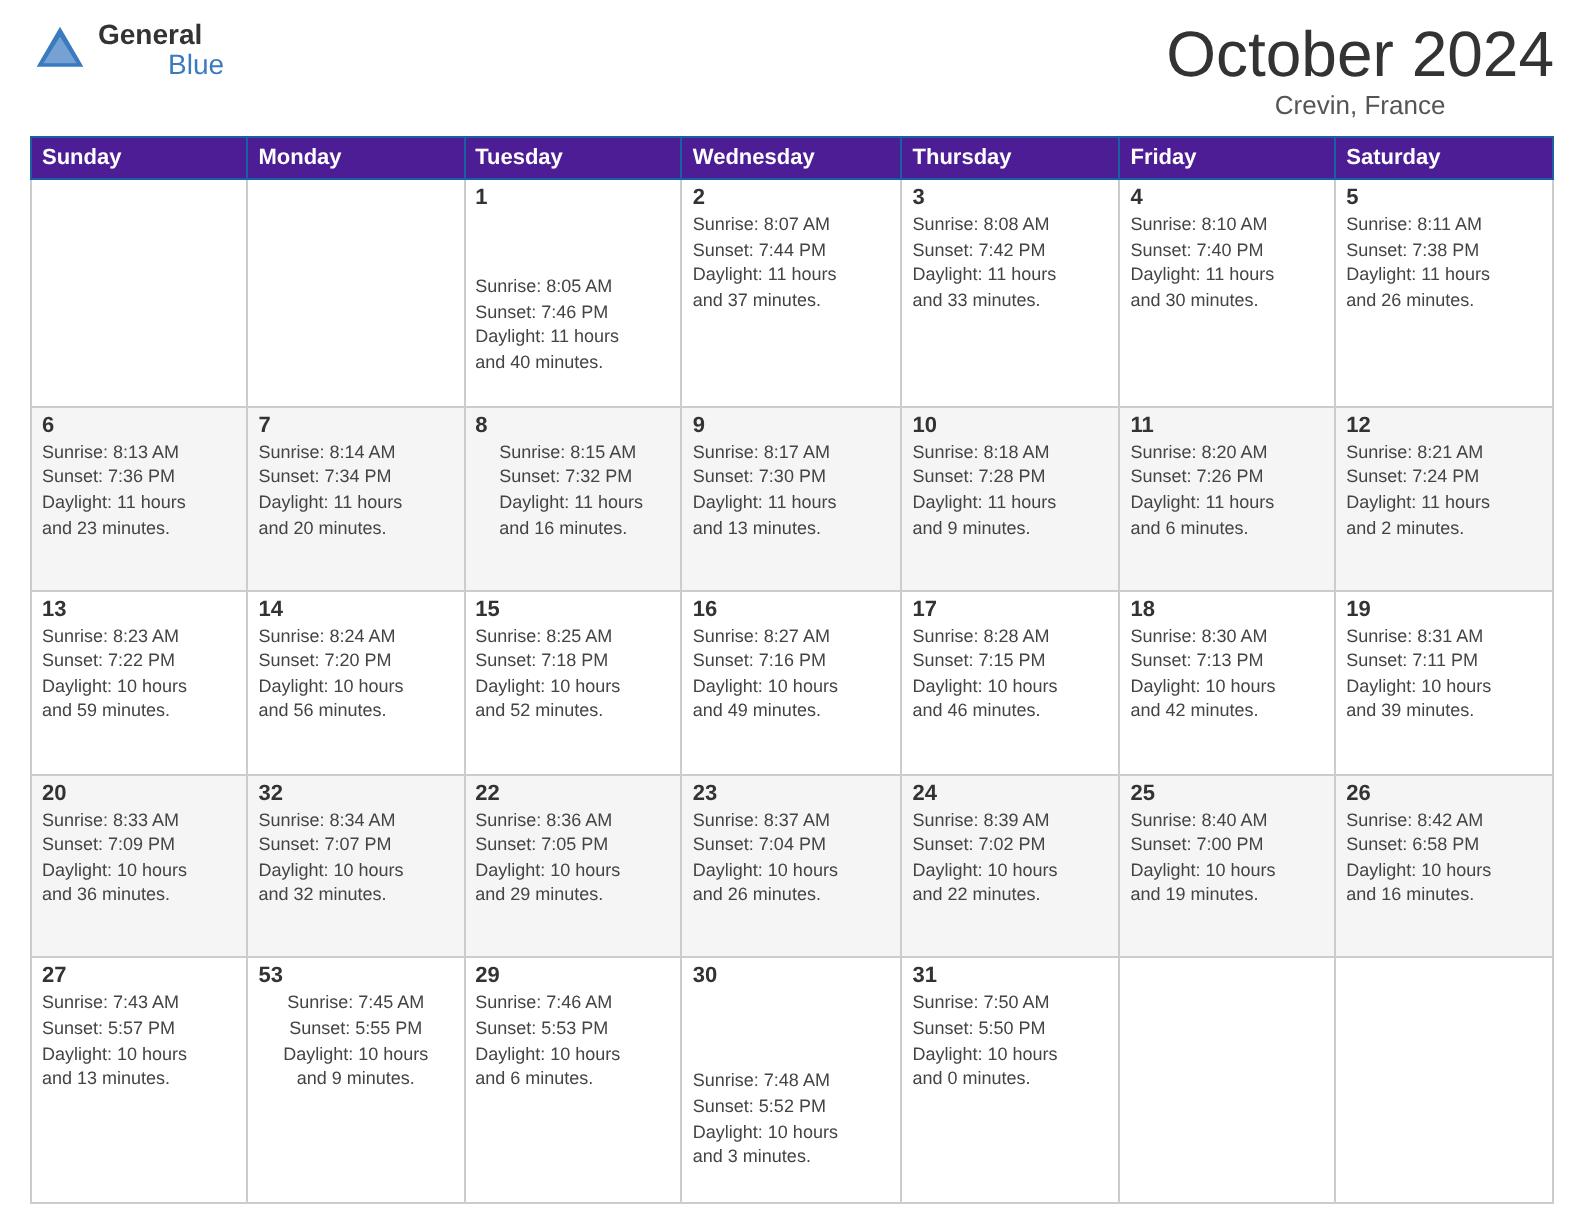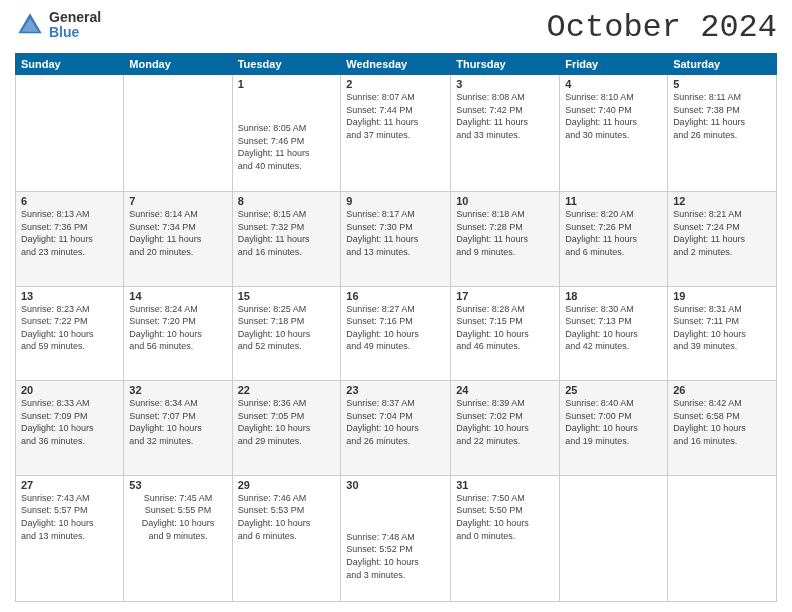--- a/index.html
+++ b/index.html
@@ -33,48 +33,48 @@
       flex-direction: column;
       line-height: 1.1;
     }
     .logo-general {
       font-size: 14px;
       font-weight: bold;
       color: #333;
     }
     .logo-blue {
       font-size: 14px;
-      font-weight: bold;
+      font-weight: normal;
       color: #3a7abf;
+      margin-left: 35px;
     }
     .logo-icon {
       width: 30px;
       height: 30px;
     }
     .title-block {
       text-align: center;
-      font-family: Liberation Mono, monospace;
     }
     .month-title {
       font-size: 32px;
       font-weight: normal;
       color: #333;
       line-height: 1.1;
     }
     .subtitle {
       font-size: 13px;
       color: #555;
     }
     .calendar {
       width: 100%;
       border-collapse: collapse;
       flex: 1;
     }
     .calendar th {
-      background-color: #0369a1;
+      background-color: #4c1d95;
       color: #fff;
       font-size: 11px;
       font-weight: bold;
       padding: 4px 5px;
       text-align: left;
       border: 1px solid #1a5fa0;
     }
     .calendar td {
       border: 1px solid #ccc;
       vertical-align: top;
@@ -113,20 +113,21 @@
         <polygon points="18,4 32,28 4,28" fill="#3a7abf"></polygon>
         <polygon points="18,10 28,26 8,26" fill="#fff" opacity="0.3"></polygon>
       </svg>
       <div class="logo-text">
         <span class="logo-general">General</span>
         <span class="logo-blue">Blue</span>
       </div>
     </div>
     <div class="title-block">
       <div class="month-title">October 2024</div>
+      <div class="subtitle">Crevin, France</div>
     </div>
   </div>
 
   <table class="calendar">
     <thead>
       <tr>
       <th>Sunday</th>
           <th>Monday</th>
           <th>Tuesday</th>
           <th>Wednesday</th>
@@ -185,21 +186,21 @@
           </td>
           <td>
             <span class="day-num">7</span>
             <div class="day-info" style="white-space: pre-line;">Sunrise: 8:14 AM
 Sunset: 7:34 PM
 Daylight: 11 hours
 and 20 minutes.</div>
           </td>
           <td>
             <span class="day-num">8</span>
-            <div class="day-info" style="white-space: pre-line;">Sunrise: 8:15 AM
+            <div class="day-info" style="white-space: pre-line; margin-left: 12px;">Sunrise: 8:15 AM
 Sunset: 7:32 PM
 Daylight: 11 hours
 and 16 minutes.</div>
           </td>
           <td>
             <span class="day-num">9</span>
             <div class="day-info" style="white-space: pre-line;">Sunrise: 8:17 AM
 Sunset: 7:30 PM
 Daylight: 11 hours
 and 13 minutes.</div>

